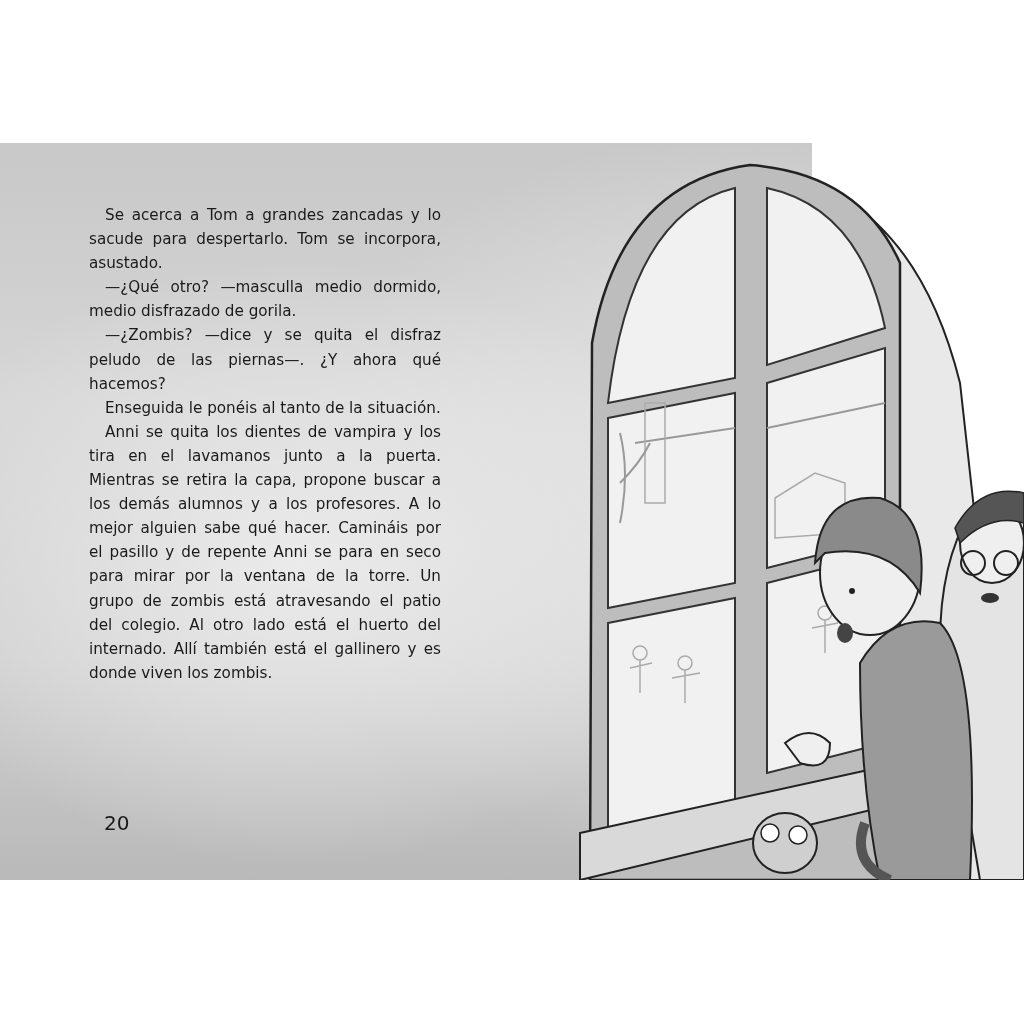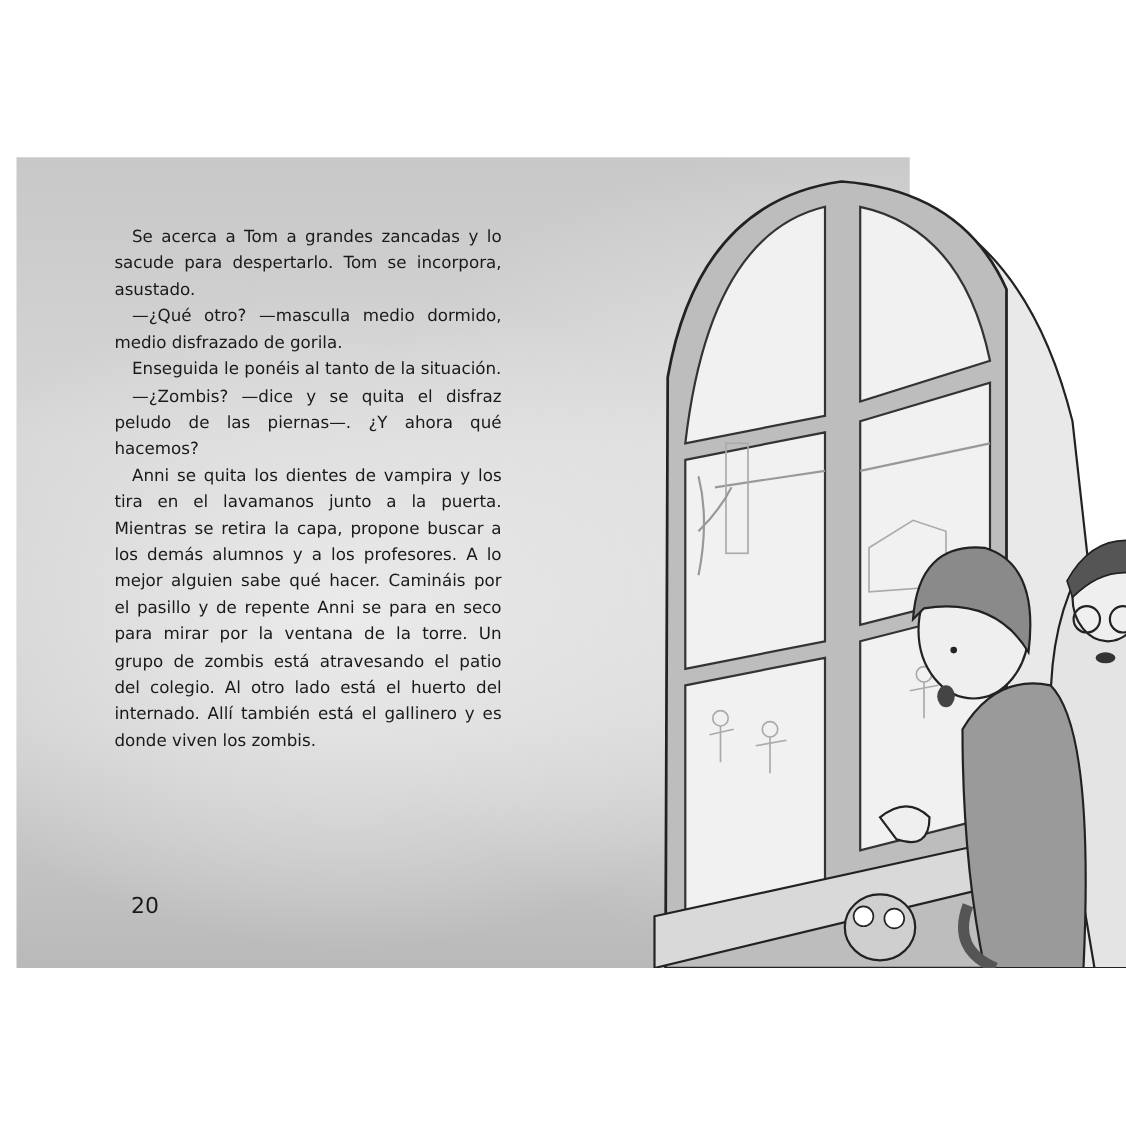--- a/index.html
+++ b/index.html
@@ -1,18 +1,18 @@
 <!DOCTYPE html>
 <html><head>
 <meta charset="utf-8">
 <style>
   html, body { margin:0; padding:0; background:#ffffff; }
   body { width:1024px; height:1024px; position:relative; overflow:hidden; font-family:"DejaVu Sans", sans-serif; }
   .page {
-    position:absolute; left:15px; top:143px; width:812px; height:737px;
+    position:absolute; left:0; top:143px; width:812px; height:737px;
     background:
       radial-gradient(ellipse 420px 300px at 300px 420px, #ebebeb 0%, rgba(235,235,235,0) 100%),
       radial-gradient(ellipse 500px 380px at 780px 360px, #e6e6e6 0%, rgba(230,230,230,0) 100%),
       linear-gradient(180deg, #c8c8c8 0%, #d6d6d6 35%, #d0d0d0 70%, #b9b9b9 100%);
   }
   .text-col {
     position:absolute; left:89px; top:60px; width:352px;
     font-size:15.2px; line-height:24.1px; color:#1a1a1a;
     text-align:justify;
   }
@@ -22,22 +22,22 @@
   .illustration { position:absolute; left:560px; top:0; width:464px; height:737px; }
   .illustration svg { width:100%; height:100%; display:block; }
 </style>
 </head>
 <body>
 
 <div class="page">
   <div class="text-col">
     <p class="para">Se acerca a Tom a grandes zancadas y lo sacude para despertarlo. Tom se incorpora, asustado.</p>
     <p class="para">—¿Qué otro? —masculla medio dormido, medio disfrazado de gorila.</p>
+    <p class="para">—¿Zombis? —dice y se quita el disfraz peludo de las piernas—. ¿Y ahora qué hacemos?</p>
     <p class="para">Enseguida le ponéis al tanto de la situación.</p>
-    <p class="para">—¿Zombis? —dice y se quita el disfraz peludo de las piernas—. ¿Y ahora qué hacemos?</p>
     <p class="para">Anni se quita los dientes de vampira y los tira en el lavamanos junto a la puerta. Mientras se retira la capa, propone buscar a los demás alumnos y a los profesores. A lo mejor alguien sabe qué hacer. Caminá­is por el pasillo y de repente Anni se para en seco para mirar por la ventana de la torre. Un grupo de zombis está atravesando el patio del colegio. Al otro lado está el huerto del internado. Allí también está el gallinero y es donde viven los zombis.</p>
   </div>
   <div class="page-number">20</div>
 
   <div class="illustration">
     <svg viewBox="0 0 464 737" xmlns="http://www.w3.org/2000/svg">
 
       <path d="M190 25 Q350 40 400 240 L420 420 L420 737 L300 737" fill="#e9e9e9" stroke="#222" stroke-width="2"></path>
 
       <path d="M30 737 L32 200 Q60 40 190 22 Q300 30 340 120 L340 737 Z" fill="#bdbdbd" stroke="#222" stroke-width="2.5"></path>

